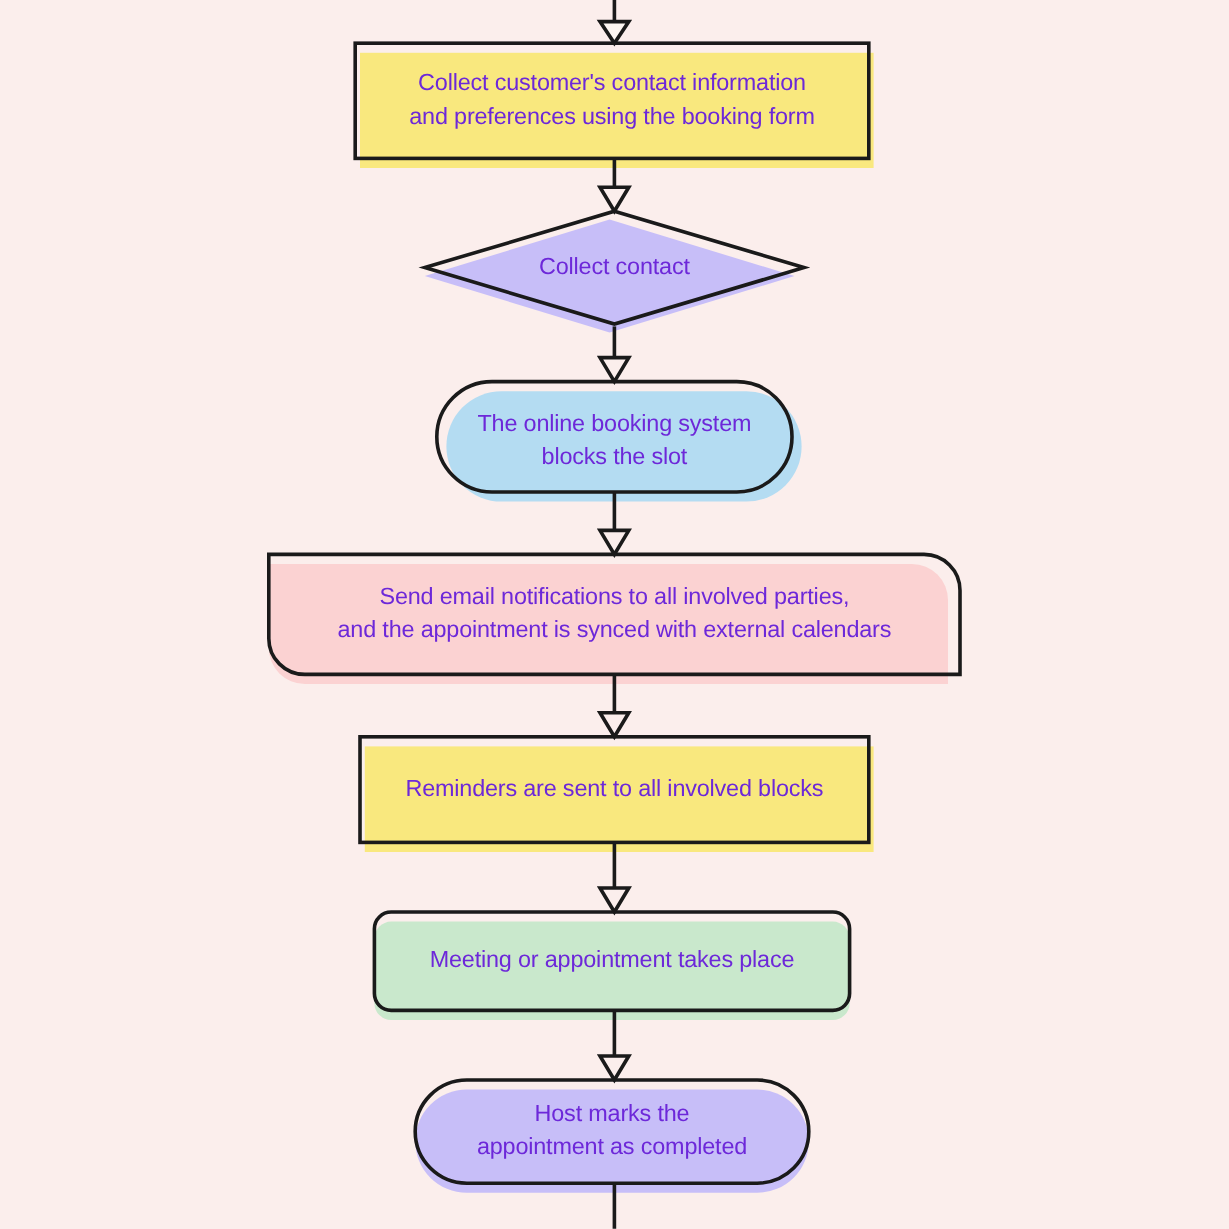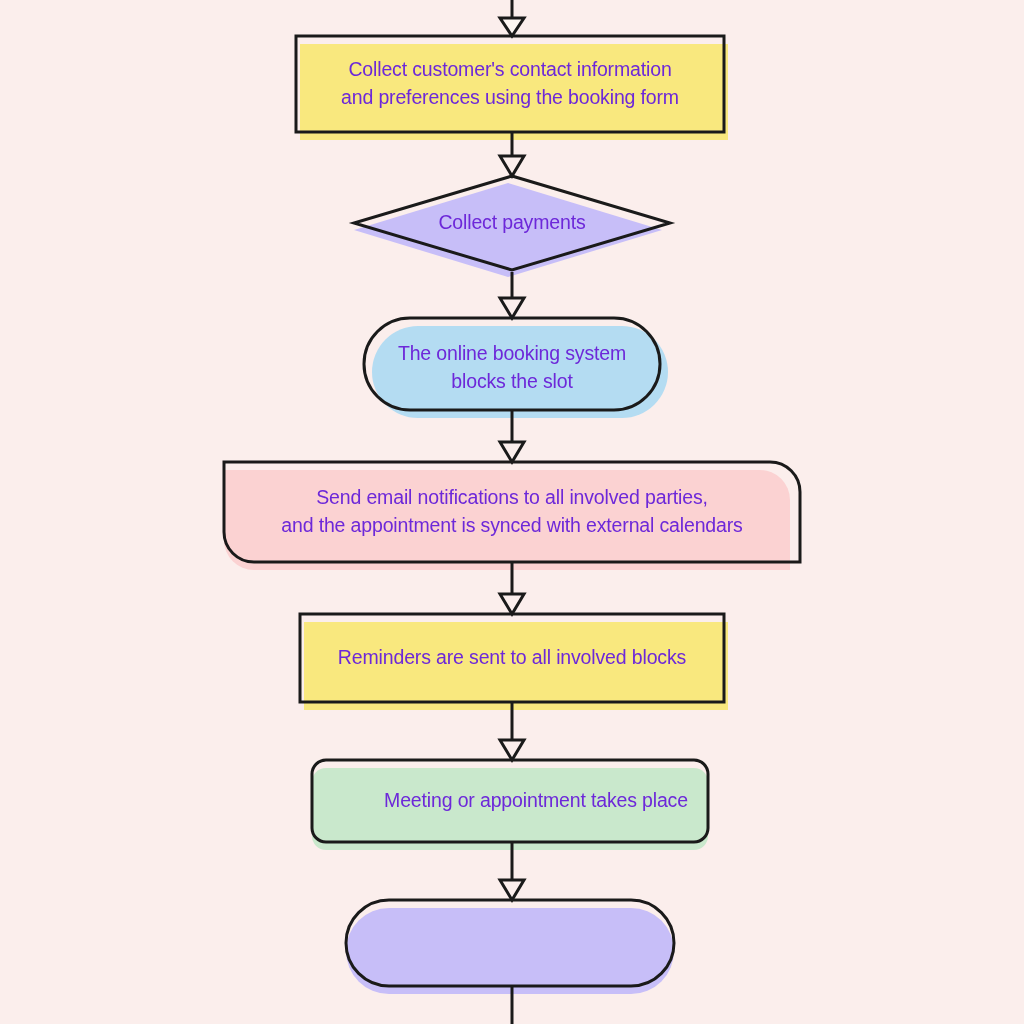--- a/index.html
+++ b/index.html
@@ -120,26 +120,28 @@
 
       <rect x="312" y="760" width="396" height="82" rx="14" ry="14"></rect>
 
       <rect x="346" y="900" width="328" height="86" rx="43" ry="43"></rect>
     </g>
   </svg>
 
   <div class="node-label" style="left:296px; top:36px; width:428px; height:96px;">Collect customer's contact information
 and preferences using the booking form</div>
 
-  <div class="node-label" style="left:354px; top:176px; width:316px; height:94px;">Collect payments</div>
+  <div class="node-label" style="left:354px; top:176px; width:316px; height:94px;">Collect contact</div>
 
   <div class="node-label" style="left:364px; top:318px; width:296px; height:100px;">The online booking system
 blocks the slot</div>
 
   <div class="node-label" style="left:224px; top:462px; width:576px; height:100px;">Send email notifications to all involved parties,
 and the appointment is synced with external calendars</div>
 
   <div class="node-label" style="left:300px; top:614px; width:424px; height:88px;">Reminders are sent to all involved blocks</div>
 
-  <div class="node-label" style="left:312px; top:760px; width:396px; height:82px;padding-left:26px;">Meeting or appointment takes place</div>
+  <div class="node-label" style="left:312px; top:760px; width:396px; height:82px;">Meeting or appointment takes place</div>
 
+  <div class="node-label" style="left:346px; top:900px; width:328px; height:86px;">Host marks the
+appointment as completed</div>
 
 </div>
 
 </body></html>

